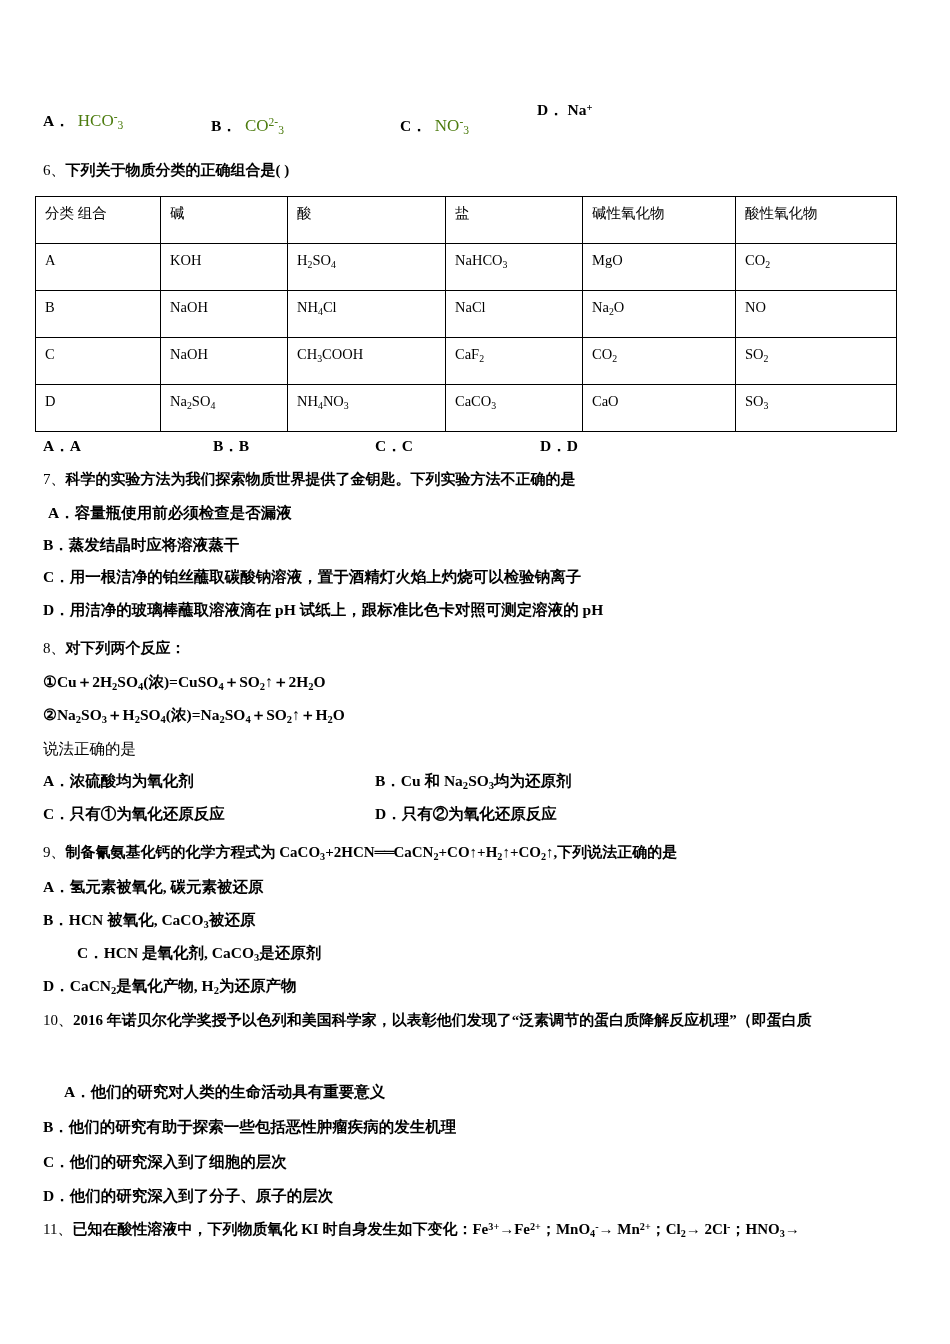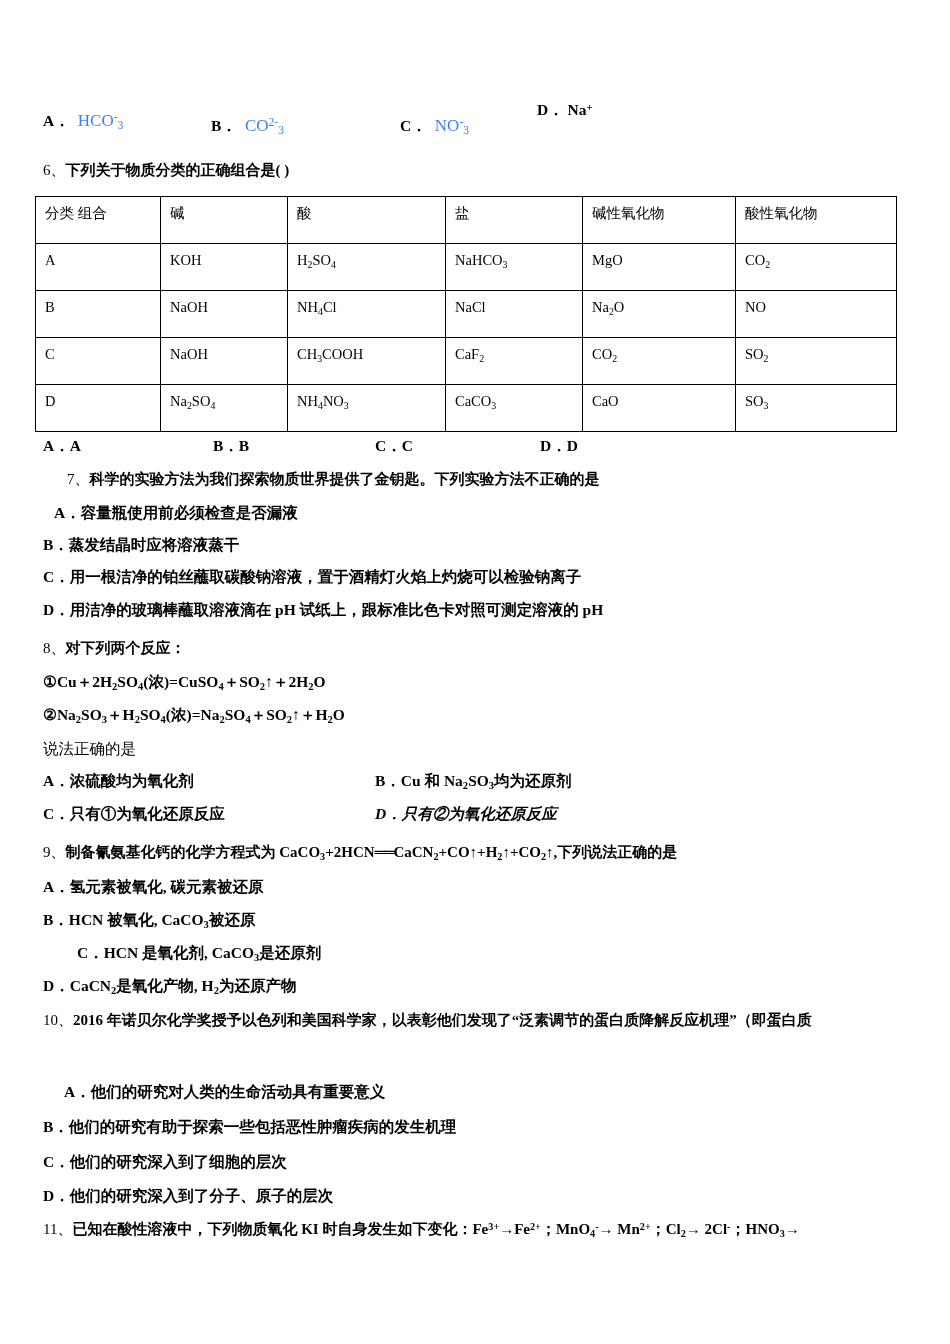--- a/index.html
+++ b/index.html
@@ -43,21 +43,21 @@
     font-size: 15.5px;
   }
   .opt-letter {
     font-weight: bold;
     font-family: "Liberation Serif", serif;
   }
   .lightformula {
     font-weight: normal;
     font-family: "Liberation Serif", "DejaVu Serif", serif;
     font-size: 17px;
-    color: #3b82f6;
+    color: #4d7c0f;
   }
   sub { font-size: 0.68em; vertical-align: -0.28em; }
   sup { font-size: 0.68em; vertical-align: 0.42em; }
 
   
   .tbl-wrap {
     position: absolute;
     left: 35px;
     top: 196px;
     width: 861px;
@@ -180,24 +180,24 @@
   <div class="line opt" style="left:213px; top:438px;">
     <span class="opt-letter">B．</span><span>B</span>
   </div>
   <div class="line opt" style="left:375px; top:438px;">
     <span class="opt-letter">C．</span><span>C</span>
   </div>
   <div class="line opt" style="left:540px; top:438px;">
     <span class="opt-letter">D．</span><span>D</span>
   </div>
 
-  <div class="line q-stem" style="left:43px; top:472px;margin-left:24px;">
+  <div class="line q-stem" style="left:43px; top:472px;">
     <span class="q-num">7、</span><span>科学的实验方法为我们探索物质世界提供了金钥匙。下列实验方法不正确的是</span>
   </div>
-  <div class="line opt" style="left:54px; top:505px;">
+  <div class="line opt" style="left:48px; top:505px;">
     <span class="opt-letter">A．</span><span>容量瓶使用前必须检查是否漏液</span>
   </div>
   <div class="line opt" style="left:43px; top:537px;">
     <span class="opt-letter">B．</span><span>蒸发结晶时应将溶液蒸干</span>
   </div>
   <div class="line opt" style="left:43px; top:569px;">
     <span class="opt-letter">C．</span><span>用一根洁净的铂丝蘸取碳酸钠溶液，置于酒精灯火焰上灼烧可以检验钠离子</span>
   </div>
   <div class="line opt" style="left:43px; top:602px;">
     <span class="opt-letter">D．</span><span>用洁净的玻璃棒蘸取溶液滴在 pH 试纸上，跟标准比色卡对照可测定溶液的 pH</span>
@@ -221,21 +221,21 @@
 
   <div class="line opt" style="left:43px; top:773px;">
     <span class="opt-letter">A．</span><span>浓硫酸均为氧化剂</span>
   </div>
   <div class="line opt" style="left:375px; top:773px;">
     <span class="opt-letter">B．</span><span><span>Cu 和 Na</span><sub>2</sub><span>SO</span><sub>3</sub><span>均为还原剂</span></span>
   </div>
   <div class="line opt" style="left:43px; top:806px;">
     <span class="opt-letter">C．</span><span>只有①为氧化还原反应</span>
   </div>
-  <div class="line opt" style="left:375px; top:806px;font-style:italic;">
+  <div class="line opt" style="left:375px; top:806px;">
     <span class="opt-letter">D．</span><span>只有②为氧化还原反应</span>
   </div>
 
   <div class="line q-stem" style="left:43px; top:845px;">
     <span class="q-num">9、</span><span>制备氰氨基化钙的化学方程式为 CaCO</span><sub>3</sub><span>+2HCN</span><span class="eqbar">══</span><span>CaCN</span><sub>2</sub><span>+CO↑+H</span><sub>2</sub><span>↑+CO</span><sub>2</sub><span>↑,下列说法正确的是</span>
   </div>
 
   <div class="line opt" style="left:43px; top:879px;">
     <span class="opt-letter">A．</span><span>氢元素被氧化, 碳元素被还原</span>
   </div>

